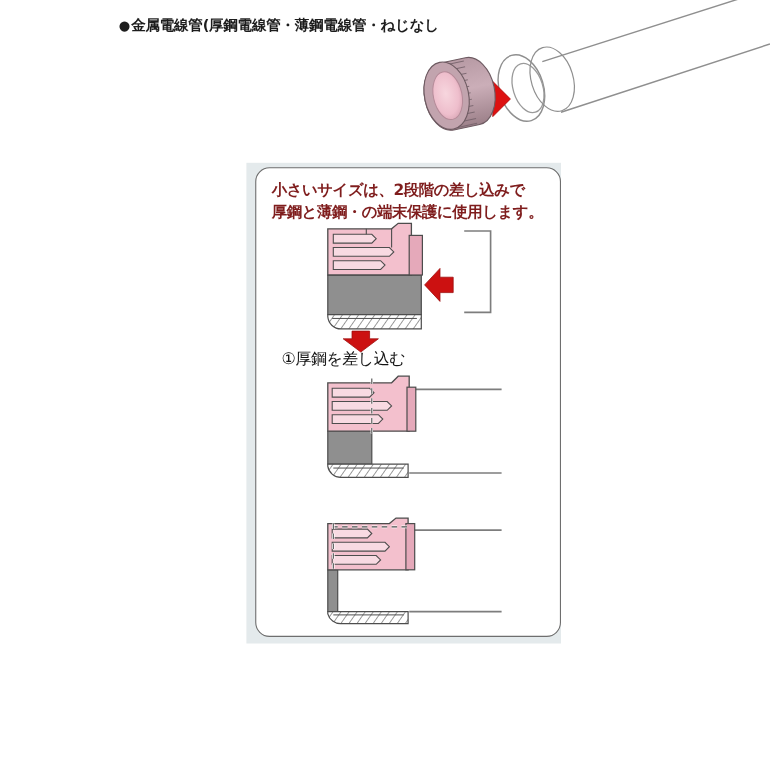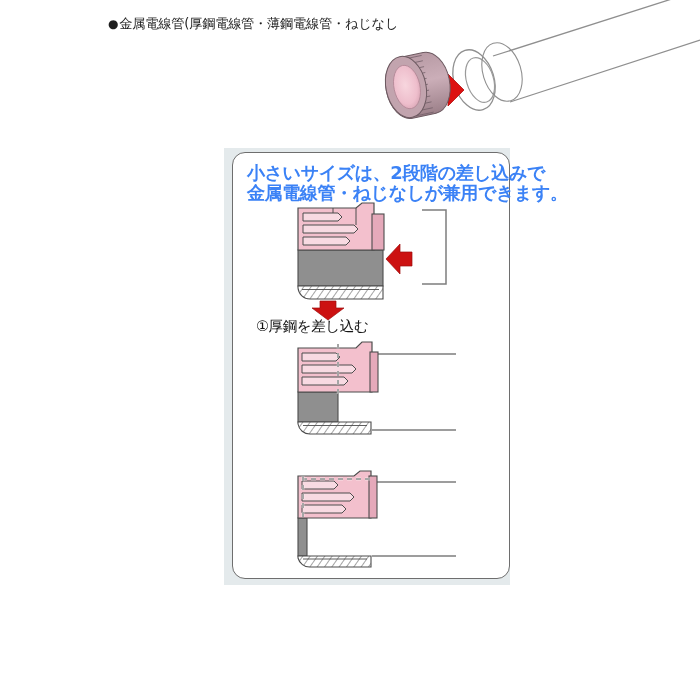--- a/index.html
+++ b/index.html
@@ -20,21 +20,21 @@
 
   
   .bullets {
     position: absolute;
     left: 108px;
     top: 14px;
     width: 300px;
     font-size: 13.2px;
     line-height: 19.5px;
     color: #1d1d1d;
-    font-weight: 400;
+    font-weight: 700;
     letter-spacing: -0.2px;
   }
   .bullet-line {
     white-space: nowrap;
   }
   .bullet-line.indent {
     padding-left: 13px;
   }
   .bullet-dot {
     font-size: 12px;
@@ -69,24 +69,24 @@
     border: 1.6px solid #6e6e6e;
     border-radius: 13px;
     box-sizing: border-box;
   }
 
   .card-heading {
     position: absolute;
     left: 247px;
     top: 163px;
     width: 252px;
-    font-size: 18px;
+    font-size: 14px;
     line-height: 20px;
     font-weight: 700;
-    color: #3b82f6;
+    color: #7f1d1d;
     letter-spacing: -0.4px;
   }
   .card-heading .hl { display: block; white-space: nowrap; }
 
   .step-label {
     position: absolute;
     font-size: 14.5px;
     font-weight: 400;
     color: #141414;
     letter-spacing: -0.4px;
@@ -168,21 +168,21 @@
       </g>
     </svg>
   </div>
 
   <div class="backdrop2"></div>
 
   <div class="card"></div>
 
   <div class="card-heading">
     <span class="hl">小さいサイズは、2段階の差し込みで</span>
-    <span class="hl">金属電線管・ねじなしが兼用できます。</span>
+    <span class="hl">厚鋼と薄鋼・の端末保護に使用します。</span>
   </div>
 
   <div class="fig" id="fig-0">
     <svg width="200" height="118" viewBox="0 0 200 118">
       <defs>
         <pattern id="hatchA" patternUnits="userSpaceOnUse" width="6" height="6" patternTransform="rotate(35)">
           <rect width="6" height="6" fill="#ffffff"></rect>
           <line x1="0" y1="0" x2="0" y2="6" stroke="#4a4a4a" stroke-width="1"></line>
         </pattern>
       </defs>

